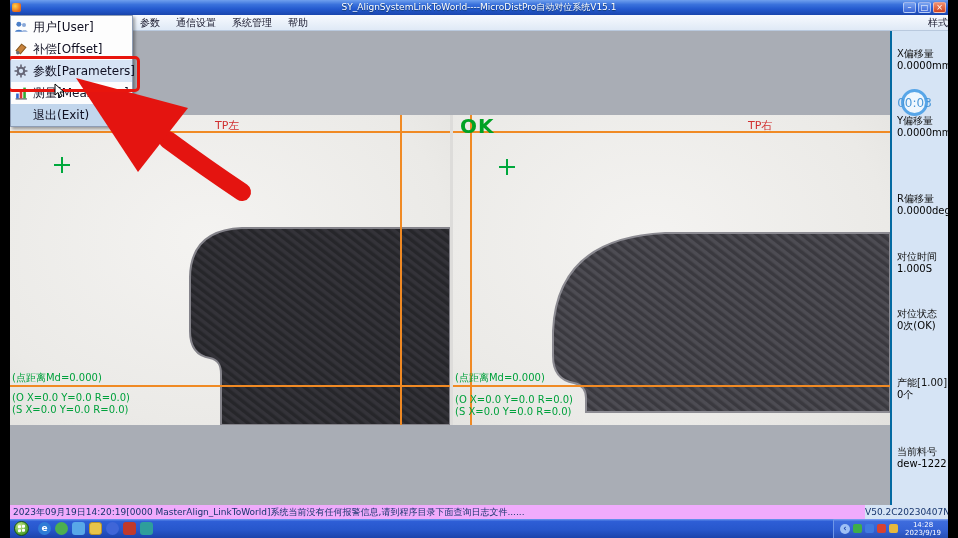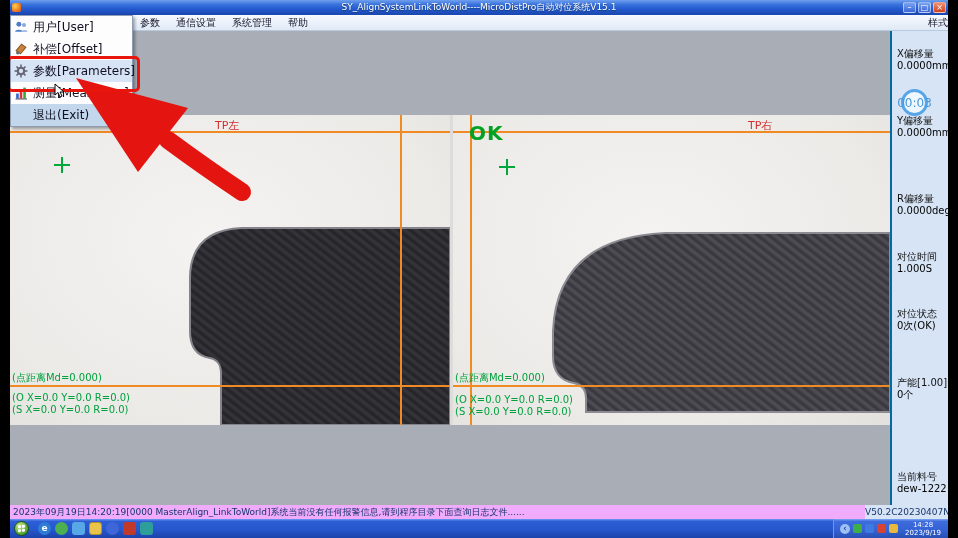--- a/index.html
+++ b/index.html
@@ -33,21 +33,21 @@
   .view{position:absolute;top:115px;height:310px;overflow:hidden;
     background:radial-gradient(ellipse at 45% 40%,#f4f3f1 0%,#ebeae7 70%,#e2e1de 100%);}
   #view-left{left:0;width:440px;}
   #view-right{left:443px;width:437px;}
   .view-divider{position:absolute;left:440px;top:115px;width:3px;height:310px;background:#dddcda;}
   .panel-svg{position:absolute;left:0;top:0;z-index:1;}
   .oline-h{position:absolute;left:0;width:100%;height:2px;background:#F08A24;z-index:4;}
   .oline-v{position:absolute;top:0;height:100%;width:2px;background:#F08A24;z-index:4;}
   .vlabel{position:absolute;top:3px;font-size:11px;color:#D03030;z-index:5;white-space:nowrap;}
   .gtext{position:absolute;left:2px;font-size:10px;color:#00A13C;z-index:6;white-space:nowrap;}
-  .result-ok{position:absolute;left:16px;top:-1px;font-size:20px;font-weight:bold;color:#00A224;z-index:6;letter-spacing:1px;margin-top:7px;}
+  .result-ok{position:absolute;left:7px;top:-1px;font-size:20px;font-weight:bold;color:#00A224;z-index:6;letter-spacing:1px;}
   .cross{position:absolute;width:16px;height:16px;z-index:5;}
   .cross i{position:absolute;background:#00A83C;}
   .cross .ch{left:0;top:7px;width:16px;height:2px;}
   .cross .cv{top:0;left:7px;height:16px;width:2px;}
 
   
   .dropdown{position:absolute;left:0;top:15px;width:121px;background:#FDFDFD;
     border:1px solid #8E9DB5;box-shadow:2px 2px 3px rgba(0,0,0,.35);z-index:50;}
   .menu-item{height:22px;display:flex;align-items:center;gap:5px;padding-left:3px;font-size:12px;color:#101022;white-space:nowrap;}
   .menu-item.hl1{background:#D7E4F5;}
@@ -254,21 +254,21 @@
         <div class="m-value">1.000S</div>
       </div>
       <div class="metric" style="top:277px">
         <div class="m-label">对位状态</div>
         <div class="m-value">0次(OK)</div>
       </div>
       <div class="metric" style="top:346px">
         <div class="m-label">产能[1.00]</div>
         <div class="m-value">0个</div>
       </div>
-      <div class="metric" style="top:440px">
+      <div class="metric" style="top:415px">
         <div class="m-label">当前料号</div>
         <div class="m-value">dew-1222</div>
       </div>
     </div>
 
     <div class="statusbar">
       <span class="status-msg">2023年09月19日14:20:19[0000 MasterAlign_LinkToWorld]系统当前没有任何报警信息,请到程序目录下面查询日志文件......</span>
       <span class="status-version">V50.2C20230407N</span>
     </div>
 

